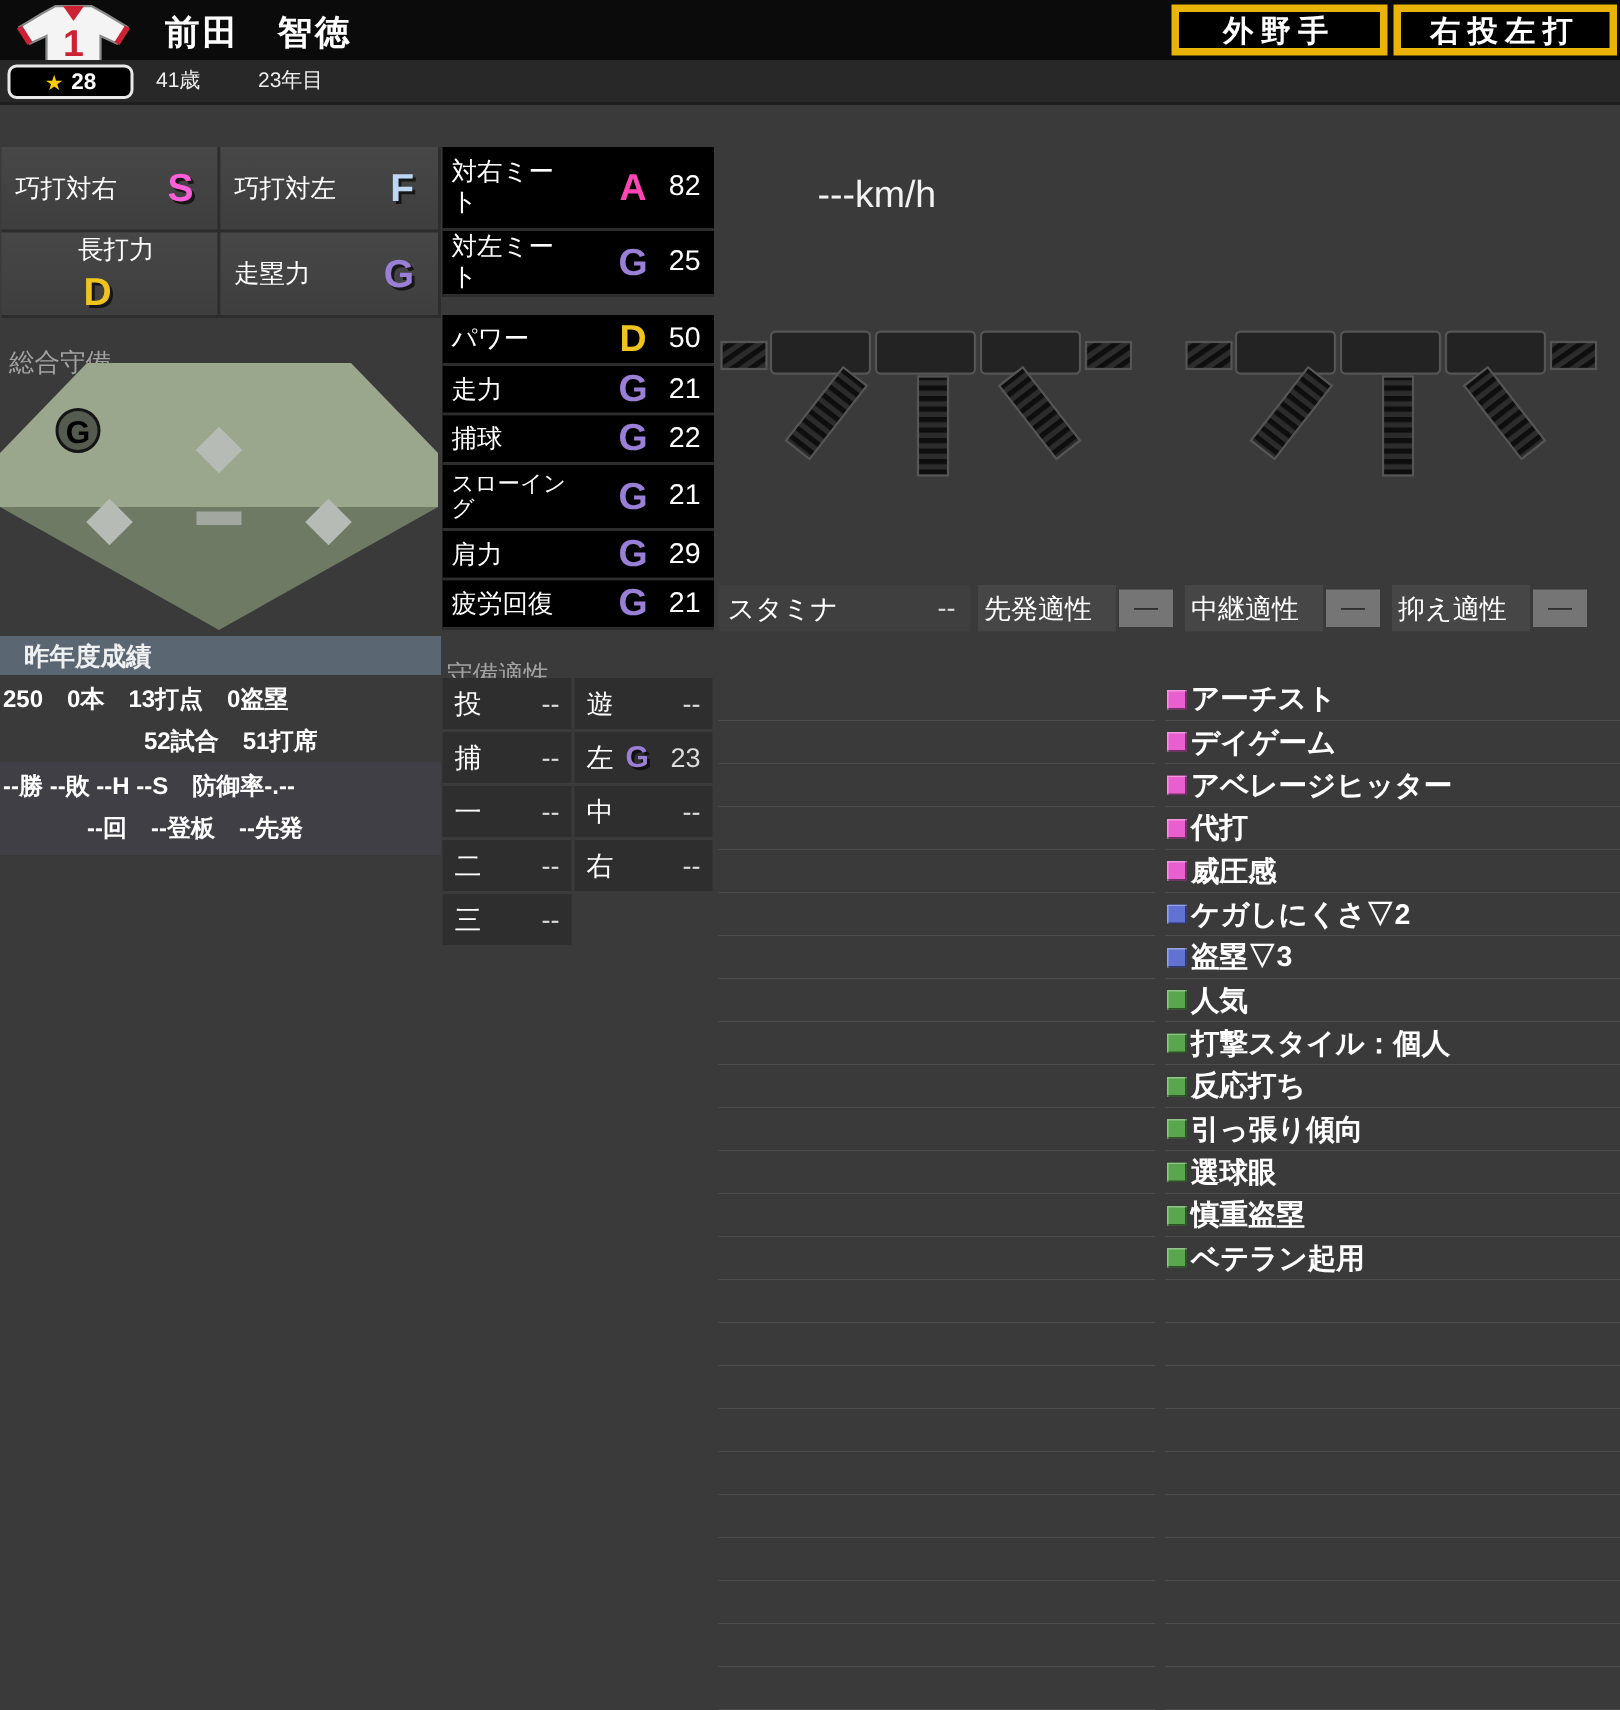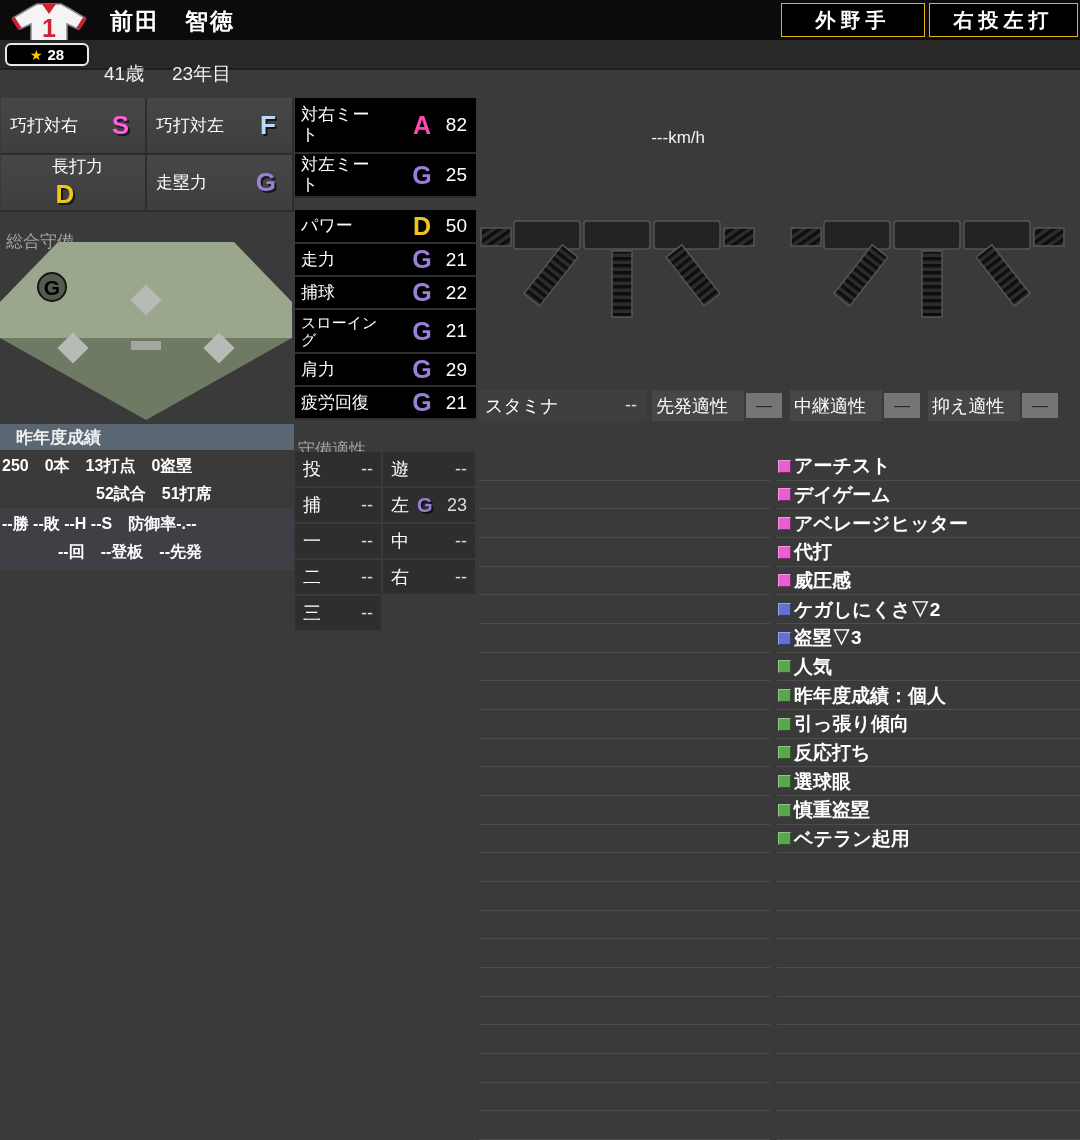--- a/index.html
+++ b/index.html
@@ -3,29 +3,29 @@
 <meta charset="utf-8">
 <style>
   html,body{margin:0;padding:0;background:#000;}
   .screen{position:relative;width:1080px;height:1140px;background:#3a3a3a;overflow:hidden;
           font-family:"Liberation Sans",sans-serif;color:#fff;}
   .abs{position:absolute;}
 
   
   .top-bar{position:absolute;left:0;top:0;width:1080px;height:40px;background:#0b0b0b;}
   .player-name{position:absolute;left:110px;top:6px;font-size:23px;font-weight:700;letter-spacing:2px;color:#fff;}
-  .top-btn{position:absolute;top:3px;height:34px;background:#000;border:1px solid #eab308;
+  .top-btn{position:absolute;top:3px;height:34px;background:#000;border:5px solid #eab308;
            display:flex;align-items:center;justify-content:center;font-size:20px;font-weight:600;
            letter-spacing:5px;box-sizing:border-box;color:#fff;cursor:pointer;}
   .sub-bar{position:absolute;left:0;top:40px;width:1080px;height:30px;background:#282828;border-bottom:2px solid #1e1e1e;box-sizing:border-box;}
   .star-badge{position:absolute;left:5px;top:3px;width:84px;height:23px;background:#000;border:2px solid #e9e9e9;
               border-radius:6px;display:flex;align-items:center;justify-content:center;gap:5px;box-sizing:border-box;}
   .star{color:#ffcc00;font-size:14px;line-height:1;}
   .star-num{color:#fff;font-size:15px;font-weight:700;line-height:1;}
-  .sub-text{position:absolute;top:21px;font-size:19px;color:#f0f0f0;}
+  .sub-text{position:absolute;top:5px;font-size:14px;color:#f0f0f0;}
   .jersey{position:absolute;left:6px;top:1px;}
 
   
   .grid-cell{background:linear-gradient(#474747,#3e3e3e);display:flex;align-items:center;
              border-right:2px solid #2d2d2d;border-bottom:2px solid #2d2d2d;box-sizing:border-box;}
   .gc-label{padding-left:9px;font-size:17px;color:#fff;flex:1;}
   .grade{font-weight:900;text-shadow:2px 2px 0 rgba(0,0,0,.65);}
   .g-lg{font-size:26px;margin-right:16px;}
 
   
@@ -60,21 +60,21 @@
 
   
   .rowlines{background:repeating-linear-gradient(to bottom,transparent 0,transparent 27.7px,#4d4d4d 27.7px,#4d4d4d 28.67px);}
   .ability-list{left:777px;top:452px;width:303px;height:688px;}
   .empty-col{left:479px;top:452px;width:291px;height:688px;}
   .ab-row{height:28.67px;display:flex;align-items:center;box-sizing:border-box;}
   .ab-bullet{width:13px;height:13px;margin:0 3px 0 1px;flex:none;
              box-shadow:inset 1px 1px 0 rgba(255,255,255,.35),inset -1px -1px 0 rgba(0,0,0,.5);}
   .ab-label{font-size:19px;font-weight:600;color:#fff;white-space:nowrap;}
 
-  .kmh{left:545px;top:128px;width:160px;text-align:right;font-size:17px;color:#f2f2f2;}
+  .kmh{left:545px;top:116px;width:160px;text-align:left;font-size:25px;color:#f2f2f2;}
 </style>
 </head>
 <body>
 
 <div class="screen">
 
   <div class="top-bar">
     <div class="player-name">前田　智徳</div>
     <div class="top-btn" style="left:781px;width:144px;">外野手</div>
     <div class="top-btn" style="left:929px;width:149px;">右投左打</div>
@@ -318,32 +318,32 @@
     <div class="ab-row">
       <span class="ab-bullet" style="background: rgb(98, 114, 210);"></span>
       <span class="ab-label">盗塁▽3</span>
     </div>
     <div class="ab-row">
       <span class="ab-bullet" style="background: rgb(90, 166, 78);"></span>
       <span class="ab-label">人気</span>
     </div>
     <div class="ab-row">
       <span class="ab-bullet" style="background: rgb(90, 166, 78);"></span>
-      <span class="ab-label">昨年度成績：個人</span>
+      <span class="ab-label">打撃スタイル：個人</span>
+    </div>
+    <div class="ab-row">
+      <span class="ab-bullet" style="background: rgb(90, 166, 78);"></span>
+      <span class="ab-label">反応打ち</span>
     </div>
     <div class="ab-row">
       <span class="ab-bullet" style="background: rgb(90, 166, 78);"></span>
       <span class="ab-label">引っ張り傾向</span>
     </div>
     <div class="ab-row">
       <span class="ab-bullet" style="background: rgb(90, 166, 78);"></span>
-      <span class="ab-label">反応打ち</span>
-    </div>
-    <div class="ab-row">
-      <span class="ab-bullet" style="background: rgb(90, 166, 78);"></span>
       <span class="ab-label">選球眼</span>
     </div>
     <div class="ab-row">
       <span class="ab-bullet" style="background: rgb(90, 166, 78);"></span>
       <span class="ab-label">慎重盗塁</span>
     </div>
     <div class="ab-row">
       <span class="ab-bullet" style="background: rgb(90, 166, 78);"></span>
       <span class="ab-label">ベテラン起用</span>
     </div>

